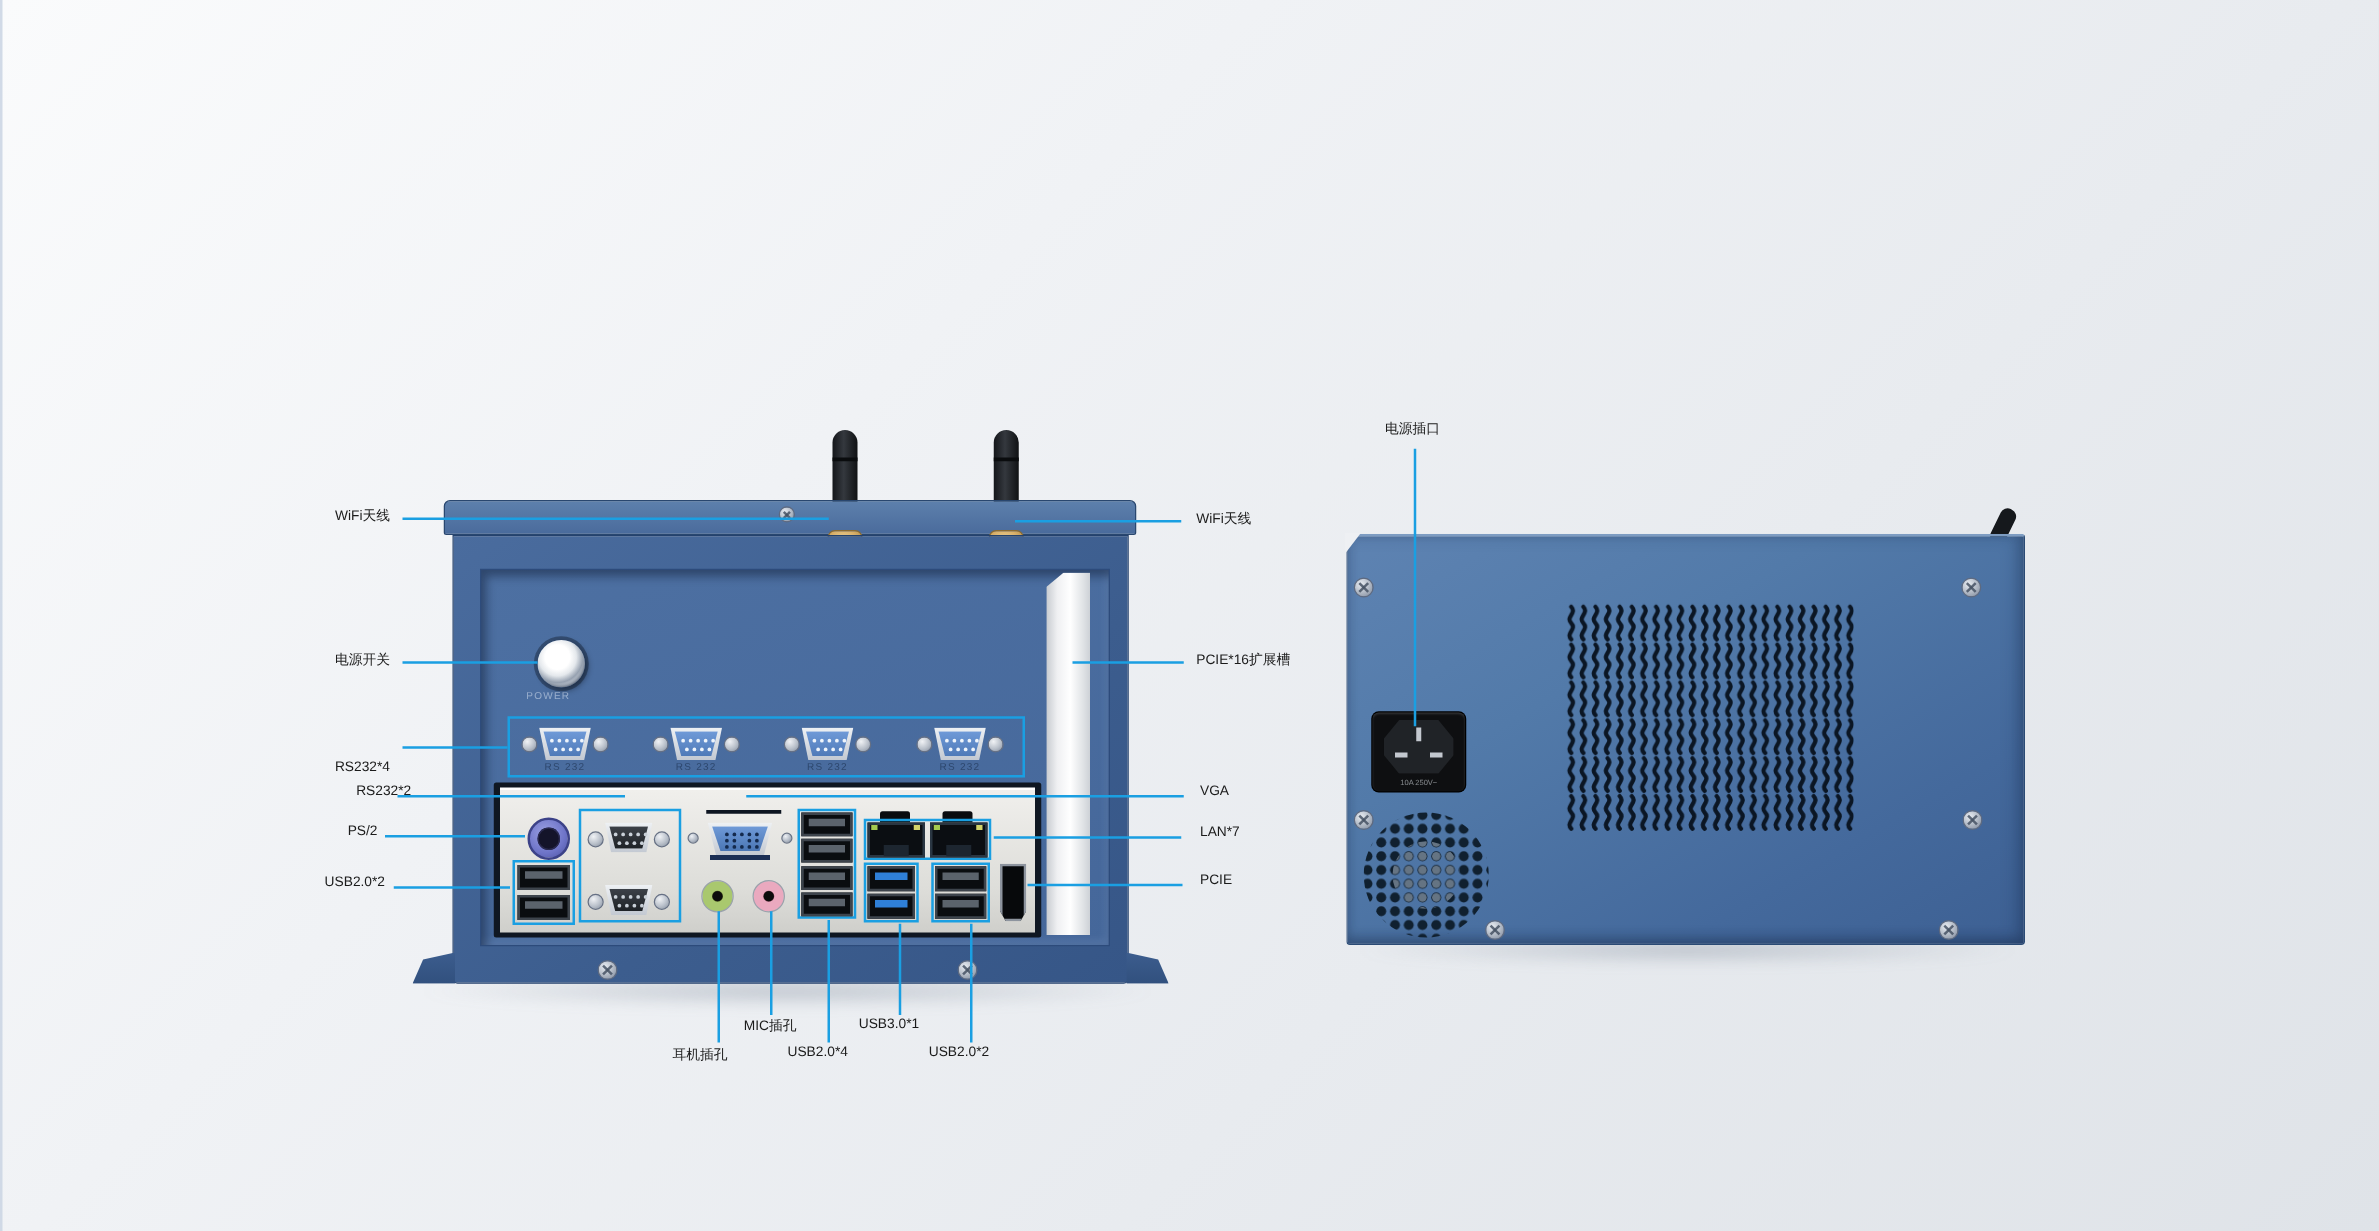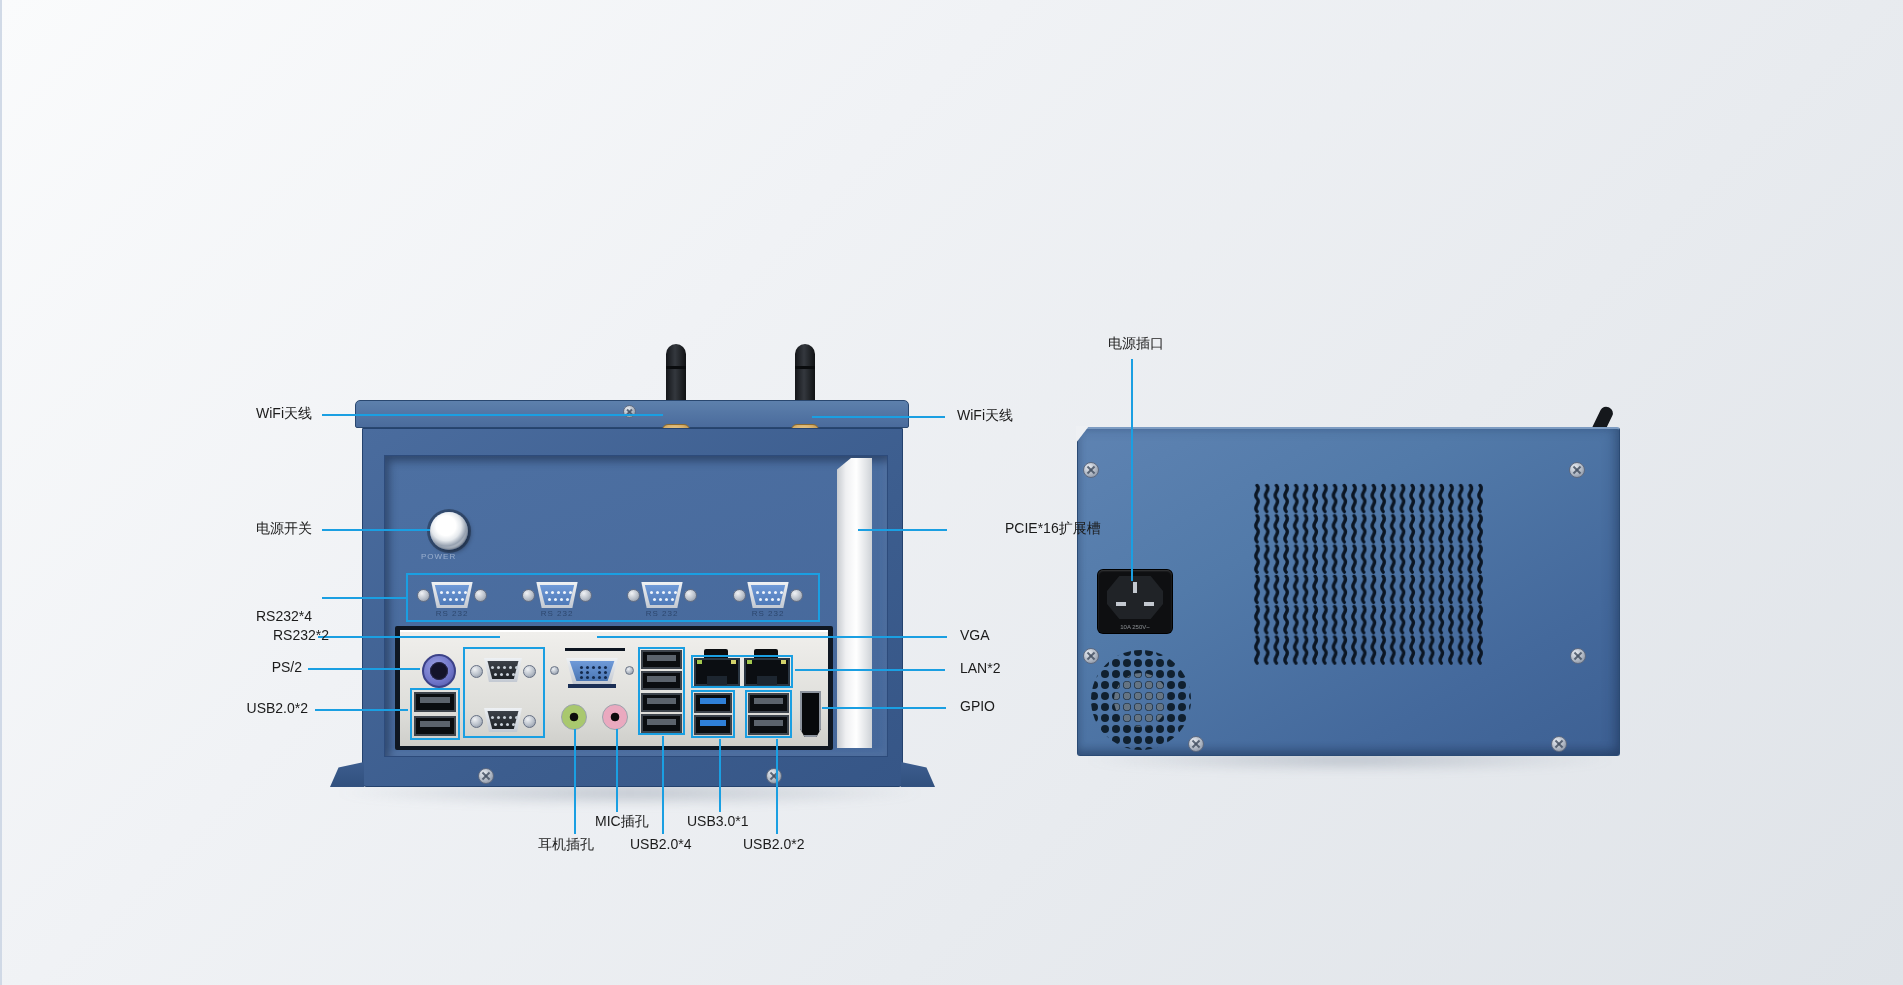--- a/index.html
+++ b/index.html
@@ -9,21 +9,21 @@
     background:linear-gradient(135deg,#fafbfc 0%,#f0f2f5 35%,#e8ebef 65%,#dfe3e8 100%);
   }
   .abs{position:absolute;}
   .edge-strip{left:0;top:0;width:2px;height:985px;background:#ccd6e4;opacity:.9;}
 
   
   .title{left:0;right:0;top:62px;text-align:center;font-size:46px;font-weight:bold;color:#161616;letter-spacing:2px;}
   .subtitle{left:0;right:0;top:152px;text-align:center;font-size:19px;color:#8d9298;letter-spacing:.5px;}
 
   
-  .lbl{font-size:14px;color:#1b1b1b;white-space:nowrap;}
+  .lbl{font-size:11px;color:#1b1b1b;white-space:nowrap;}
   .lbl-r{width:150px;text-align:right;}
   .hline{height:2px;background:#1a9fe2;}
   .vline{width:2px;background:#1a9fe2;}
 
   
   .shadow{border-radius:50%;background:radial-gradient(ellipse,rgba(95,110,130,.32),rgba(95,110,130,0) 70%);filter:blur(5px);}
   .flange{left:355px;top:400px;width:554px;height:28px;border-radius:5px 5px 2px 2px;
     background:linear-gradient(#5d80ac,#4a6b9c);border:1px solid #29476f;box-sizing:border-box;}
   .bodyL{left:362px;top:428px;width:541px;height:359px;background:linear-gradient(145deg,#4a6c9e,#3c5d8e 60%,#365687);
     border:1px solid #24426e;border-radius:0 0 4px 4px;box-sizing:border-box;}
@@ -329,24 +329,24 @@
   <div class="abs vline" style="left:1131px;top:359px;height:222px;"></div>
 
   <div class="abs lbl lbl-r" style="left:162px;top:405px;">WiFi天线</div>
   <div class="abs lbl lbl-r" style="left:162px;top:520px;">电源开关</div>
   <div class="abs lbl lbl-r" style="left:162px;top:608px;">RS232*4</div>
   <div class="abs lbl lbl-r" style="left:179px;top:627px;">RS232*2</div>
   <div class="abs lbl lbl-r" style="left:152px;top:659px;">PS/2</div>
   <div class="abs lbl lbl-r" style="left:158px;top:700px;">USB2.0*2</div>
 
   <div class="abs lbl" style="left:957px;top:407px;">WiFi天线</div>
-  <div class="abs lbl" style="left:957px;top:520px;margin-left:48px;">PCIE*16扩展槽</div>
+  <div class="abs lbl" style="left:957px;top:520px;">PCIE*16扩展槽</div>
   <div class="abs lbl" style="left:960px;top:627px;">VGA</div>
-  <div class="abs lbl" style="left:960px;top:660px;">LAN*2</div>
-  <div class="abs lbl" style="left:960px;top:698px;">GPIO</div>
+  <div class="abs lbl" style="left:960px;top:660px;">LAN*7</div>
+  <div class="abs lbl" style="left:960px;top:698px;">PCIE</div>
 
   <div class="abs lbl" style="left:595px;top:813px;">MIC插孔</div>
   <div class="abs lbl" style="left:687px;top:813px;">USB3.0*1</div>
   <div class="abs lbl" style="left:538px;top:836px;">耳机插孔</div>
   <div class="abs lbl" style="left:630px;top:836px;">USB2.0*4</div>
   <div class="abs lbl" style="left:743px;top:836px;">USB2.0*2</div>
 
   <div class="abs lbl" style="left:1108px;top:335px;">电源插口</div>
 </div>
 

